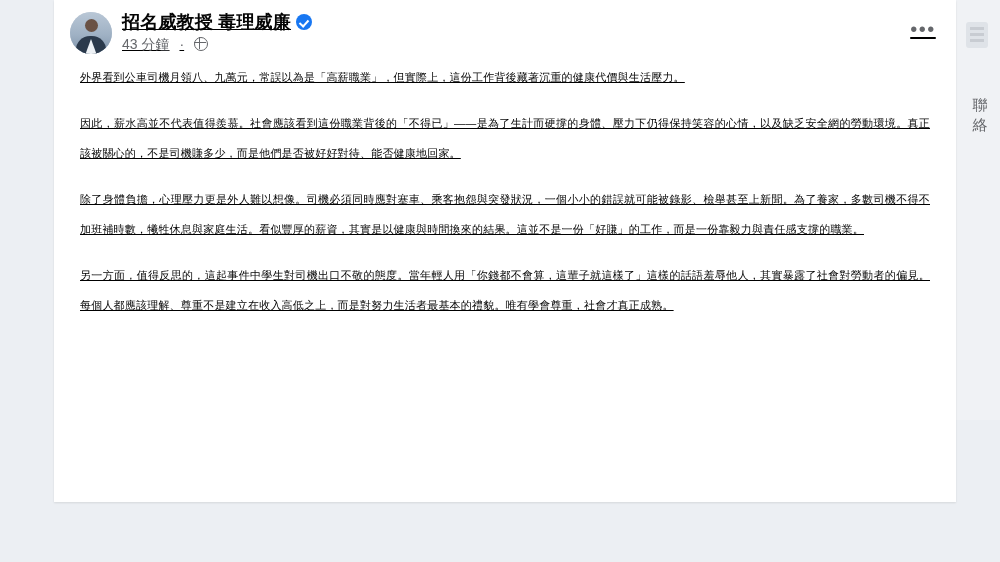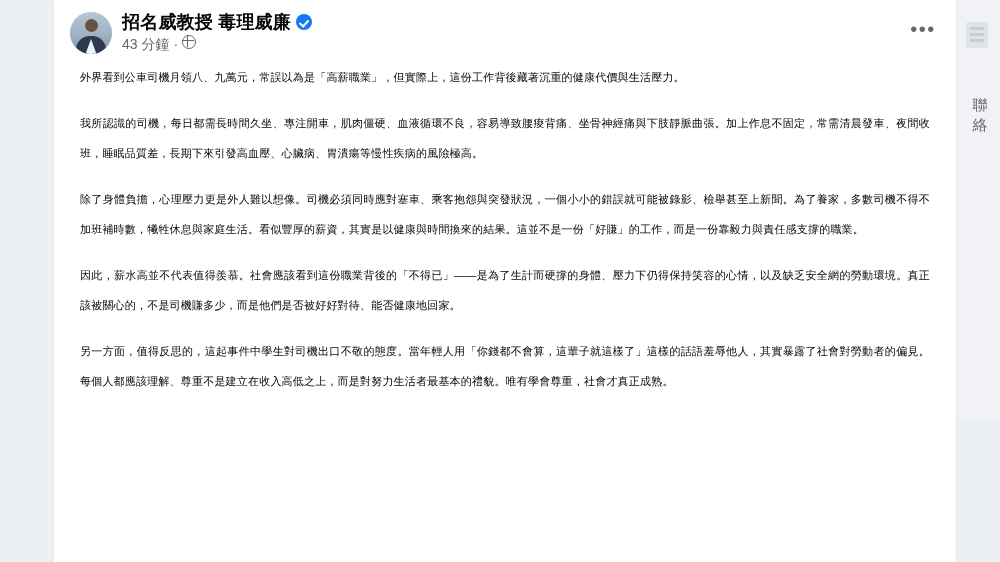--- a/index.html
+++ b/index.html
@@ -55,24 +55,25 @@
     text-align: center;
     letter-spacing: 0;
   }
 
   
   .post-card {
     position: absolute;
     left: 54px;
     top: 0;
     width: 902px;
-    height: 562px;
+    height: 502px;
     background: #ffffff;
     box-shadow: 0 1px 2px rgba(0,0,0,0.10);
     overflow: hidden;
+    text-decoration: underline;
   }
 
   .post-header {
     display: flex;
     align-items: flex-start;
     padding: 10px 16px 0 16px;
     height: 58px;
     box-sizing: border-box;
   }
   .avatar {
@@ -153,22 +154,22 @@
     left: 4.5px;
     top: 3.5px;
     width: 4px;
     height: 7px;
     border: solid #ffffff;
     border-width: 0 2px 2px 0;
     transform: rotate(42deg);
   }
   .meta-row {
     display: flex;
-    align-items: flex-start;
-    gap: 4px;
+    align-items: center;
+    gap: 10px;
     font-size: 14px;
     color: #65676b;
     margin-top: 2px;
     line-height: 18px;
   }
   .globe {
     width: 12px;
     height: 12px;
     border-radius: 50%;
     border: 1.2px solid #65676b;
@@ -252,21 +253,20 @@
           <span>·</span>
           <span class="globe"></span>
         </div>
       </div>
 
       <div class="more-btn">•••</div>
     </div>
 
     <div class="post-body">
       <p>外界看到公車司機月領八、九萬元，常誤以為是「高薪職業」，但實際上，這份工作背後藏著沉重的健康代價與生活壓力。</p>
-      <p>我所認識的司機，每日都需長時間久坐、專注開車，肌肉僵硬、血液循環不良，容易導致腰痠背痛、坐骨神經痛與下肢靜脈曲張。加上作息不固定，常需清晨發車、夜間收班，睡眠品質差，長期下來引發高血壓、心臟病、胃潰瘍等慢性疾病的風險極高。</p>
+      <p>因此，薪水高並不代表值得羨慕。社會應該看到這份職業背後的「不得已」——是為了生計而硬撐的身體、壓力下仍得保持笑容的心情，以及缺乏安全網的勞動環境。真正該被關心的，不是司機賺多少，而是他們是否被好好對待、能否健康地回家。</p>
       <p>除了身體負擔，心理壓力更是外人難以想像。司機必須同時應對塞車、乘客抱怨與突發狀況，一個小小的錯誤就可能被錄影、檢舉甚至上新聞。為了養家，多數司機不得不加班補時數，犧牲休息與家庭生活。看似豐厚的薪資，其實是以健康與時間換來的結果。這並不是一份「好賺」的工作，而是一份靠毅力與責任感支撐的職業。</p>
-      <p>因此，薪水高並不代表值得羨慕。社會應該看到這份職業背後的「不得已」——是為了生計而硬撐的身體、壓力下仍得保持笑容的心情，以及缺乏安全網的勞動環境。真正該被關心的，不是司機賺多少，而是他們是否被好好對待、能否健康地回家。</p>
       <p>另一方面，值得反思的，這起事件中學生對司機出口不敬的態度。當年輕人用「你錢都不會算，這輩子就這樣了」這樣的話語羞辱他人，其實暴露了社會對勞動者的偏見。每個人都應該理解、尊重不是建立在收入高低之上，而是對努力生活者最基本的禮貌。唯有學會尊重，社會才真正成熟。</p>
 
     </div>
 
   </div>
 </div>
 
 </body></html>

